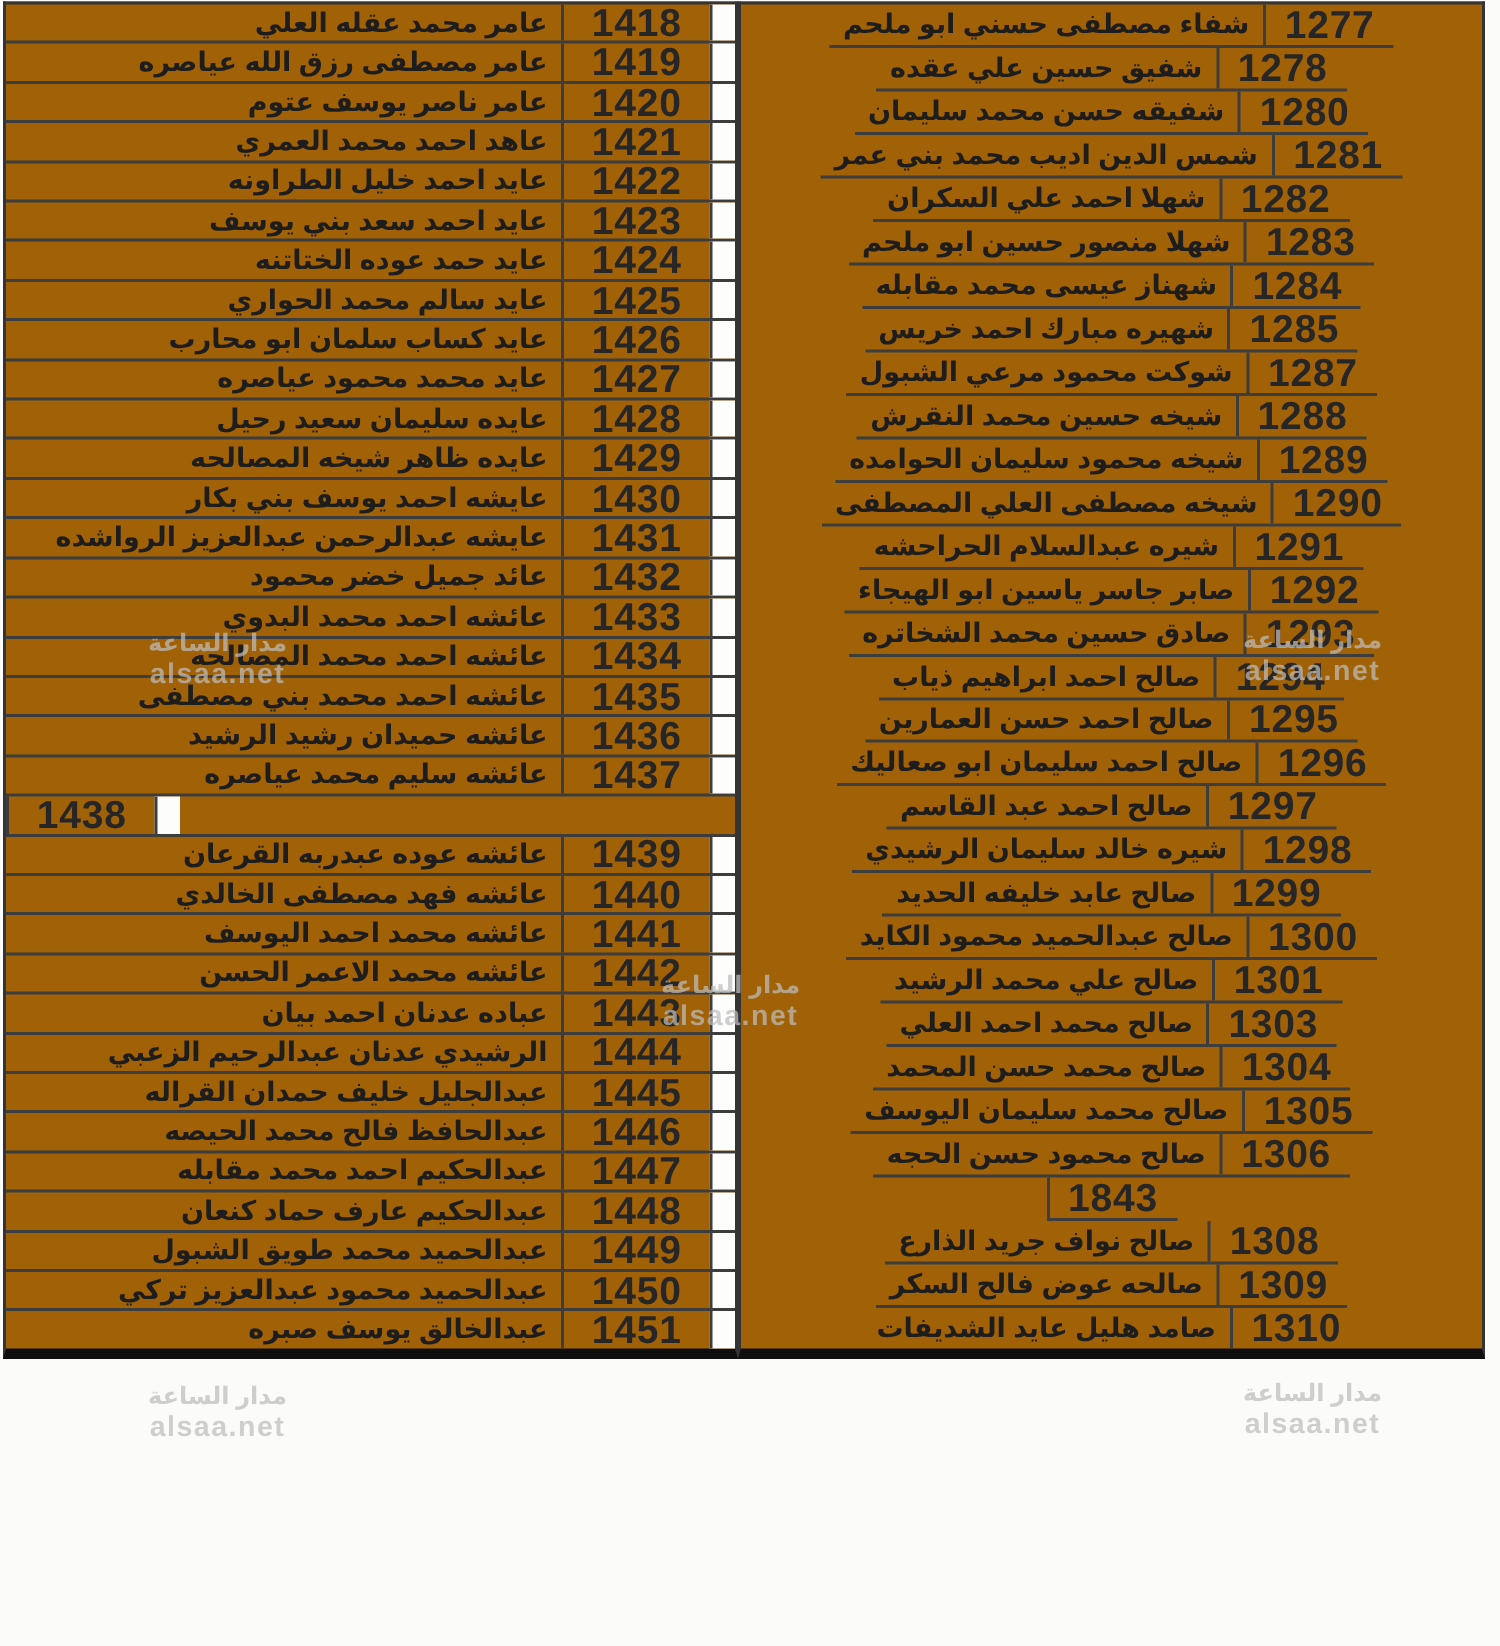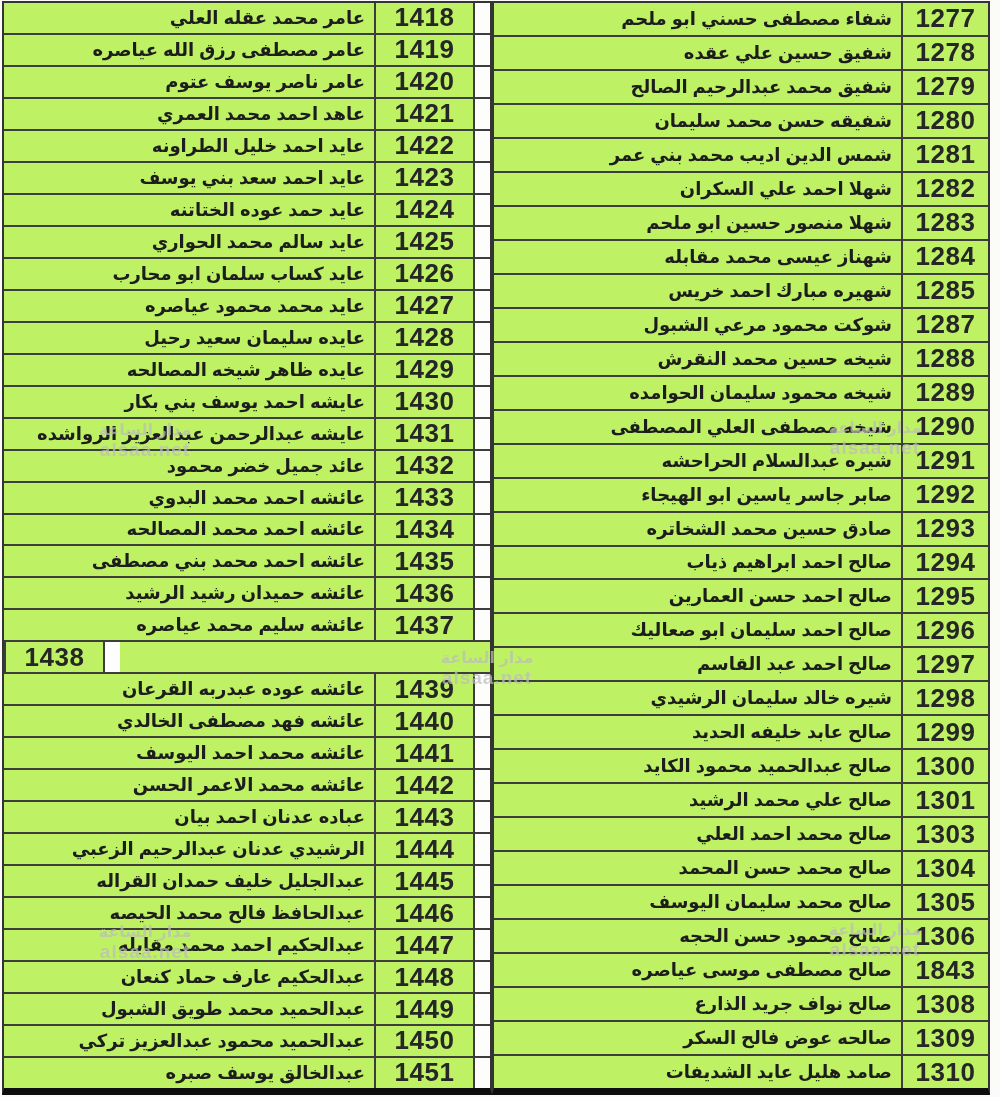--- a/index.html
+++ b/index.html
@@ -4,29 +4,29 @@
 <style>
   html,body{margin:0;padding:0;}
   body{
     width:1000px;height:1097px;
     background:#f6f6f4;
     font-family:"Liberation Sans","DejaVu Sans",sans-serif;
     position:relative;overflow:hidden;
   }
   .page{position:absolute;inset:0;background:#fbfbfa;}
   .table{
-    position:absolute;top:1px;height:1094px;
+    position:absolute;top:1px;height:905px;
     box-sizing:border-box;
-    background:#bef264;
+    background:#a16207;
     border:2px solid #343434;
     border-bottom:7px solid #0e0e0e;
     display:flex;flex-direction:column;
   }
   .table.left{left:2px;width:490px;}
-  .table.right{left:492px;width:498px;}
+  .table.right{left:492px;width:498px;align-items:center;}
   .row{
     flex:1;display:flex;flex-direction:row;
     box-sizing:border-box;
     border-bottom:2px solid #3d3d3d;
     min-height:0;
   }
   .row:last-child{border-bottom:none;}
   .cell{box-sizing:border-box;display:flex;align-items:center;min-width:0;}
   .cell-name{
     flex:1;direction:rtl;justify-content:flex-start;
@@ -238,24 +238,20 @@
   <section class="table right" id="right-table">
       <div class="row">
         <div class="cell cell-name">شفاء مصطفى حسني ابو ملحم</div>
         <div class="cell cell-num">1277</div>
       </div>
       <div class="row">
         <div class="cell cell-name">شفيق حسين علي عقده</div>
         <div class="cell cell-num">1278</div>
       </div>
       <div class="row">
-        <div class="cell cell-name">شفيق محمد عبدالرحيم الصالح</div>
-        <div class="cell cell-num">1279</div>
-      </div>
-      <div class="row">
         <div class="cell cell-name">شفيقه حسن محمد سليمان</div>
         <div class="cell cell-num">1280</div>
       </div>
       <div class="row">
         <div class="cell cell-name">شمس الدين اديب محمد بني عمر</div>
         <div class="cell cell-num">1281</div>
       </div>
       <div class="row">
         <div class="cell cell-name">شهلا احمد علي السكران</div>
         <div class="cell cell-num">1282</div>
@@ -342,21 +338,20 @@
       </div>
       <div class="row">
         <div class="cell cell-name">صالح محمد سليمان اليوسف</div>
         <div class="cell cell-num">1305</div>
       </div>
       <div class="row">
         <div class="cell cell-name">صالح محمود حسن الحجه</div>
         <div class="cell cell-num">1306</div>
       </div>
       <div class="row">
-        <div class="cell cell-name">صالح مصطفى موسى عياصره</div>
         <div class="cell cell-num">1843</div>
       </div>
       <div class="row">
         <div class="cell cell-name">صالح نواف جريد الذارع</div>
         <div class="cell cell-num">1308</div>
       </div>
       <div class="row">
         <div class="cell cell-name">صالحه عوض فالح السكر</div>
         <div class="cell cell-num">1309</div>
       </div>

